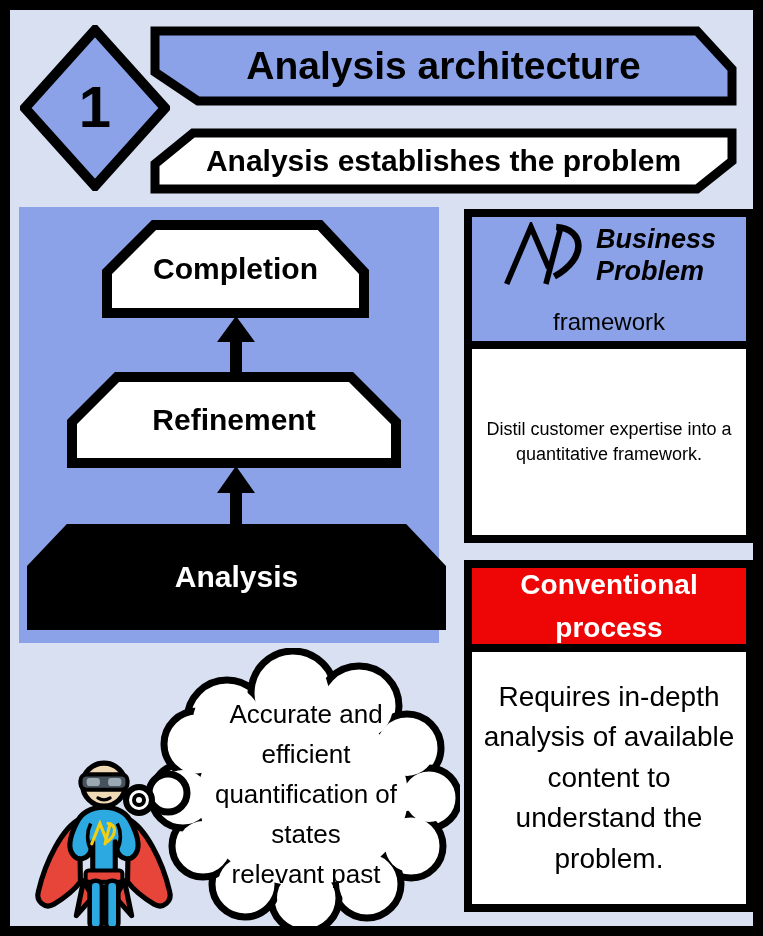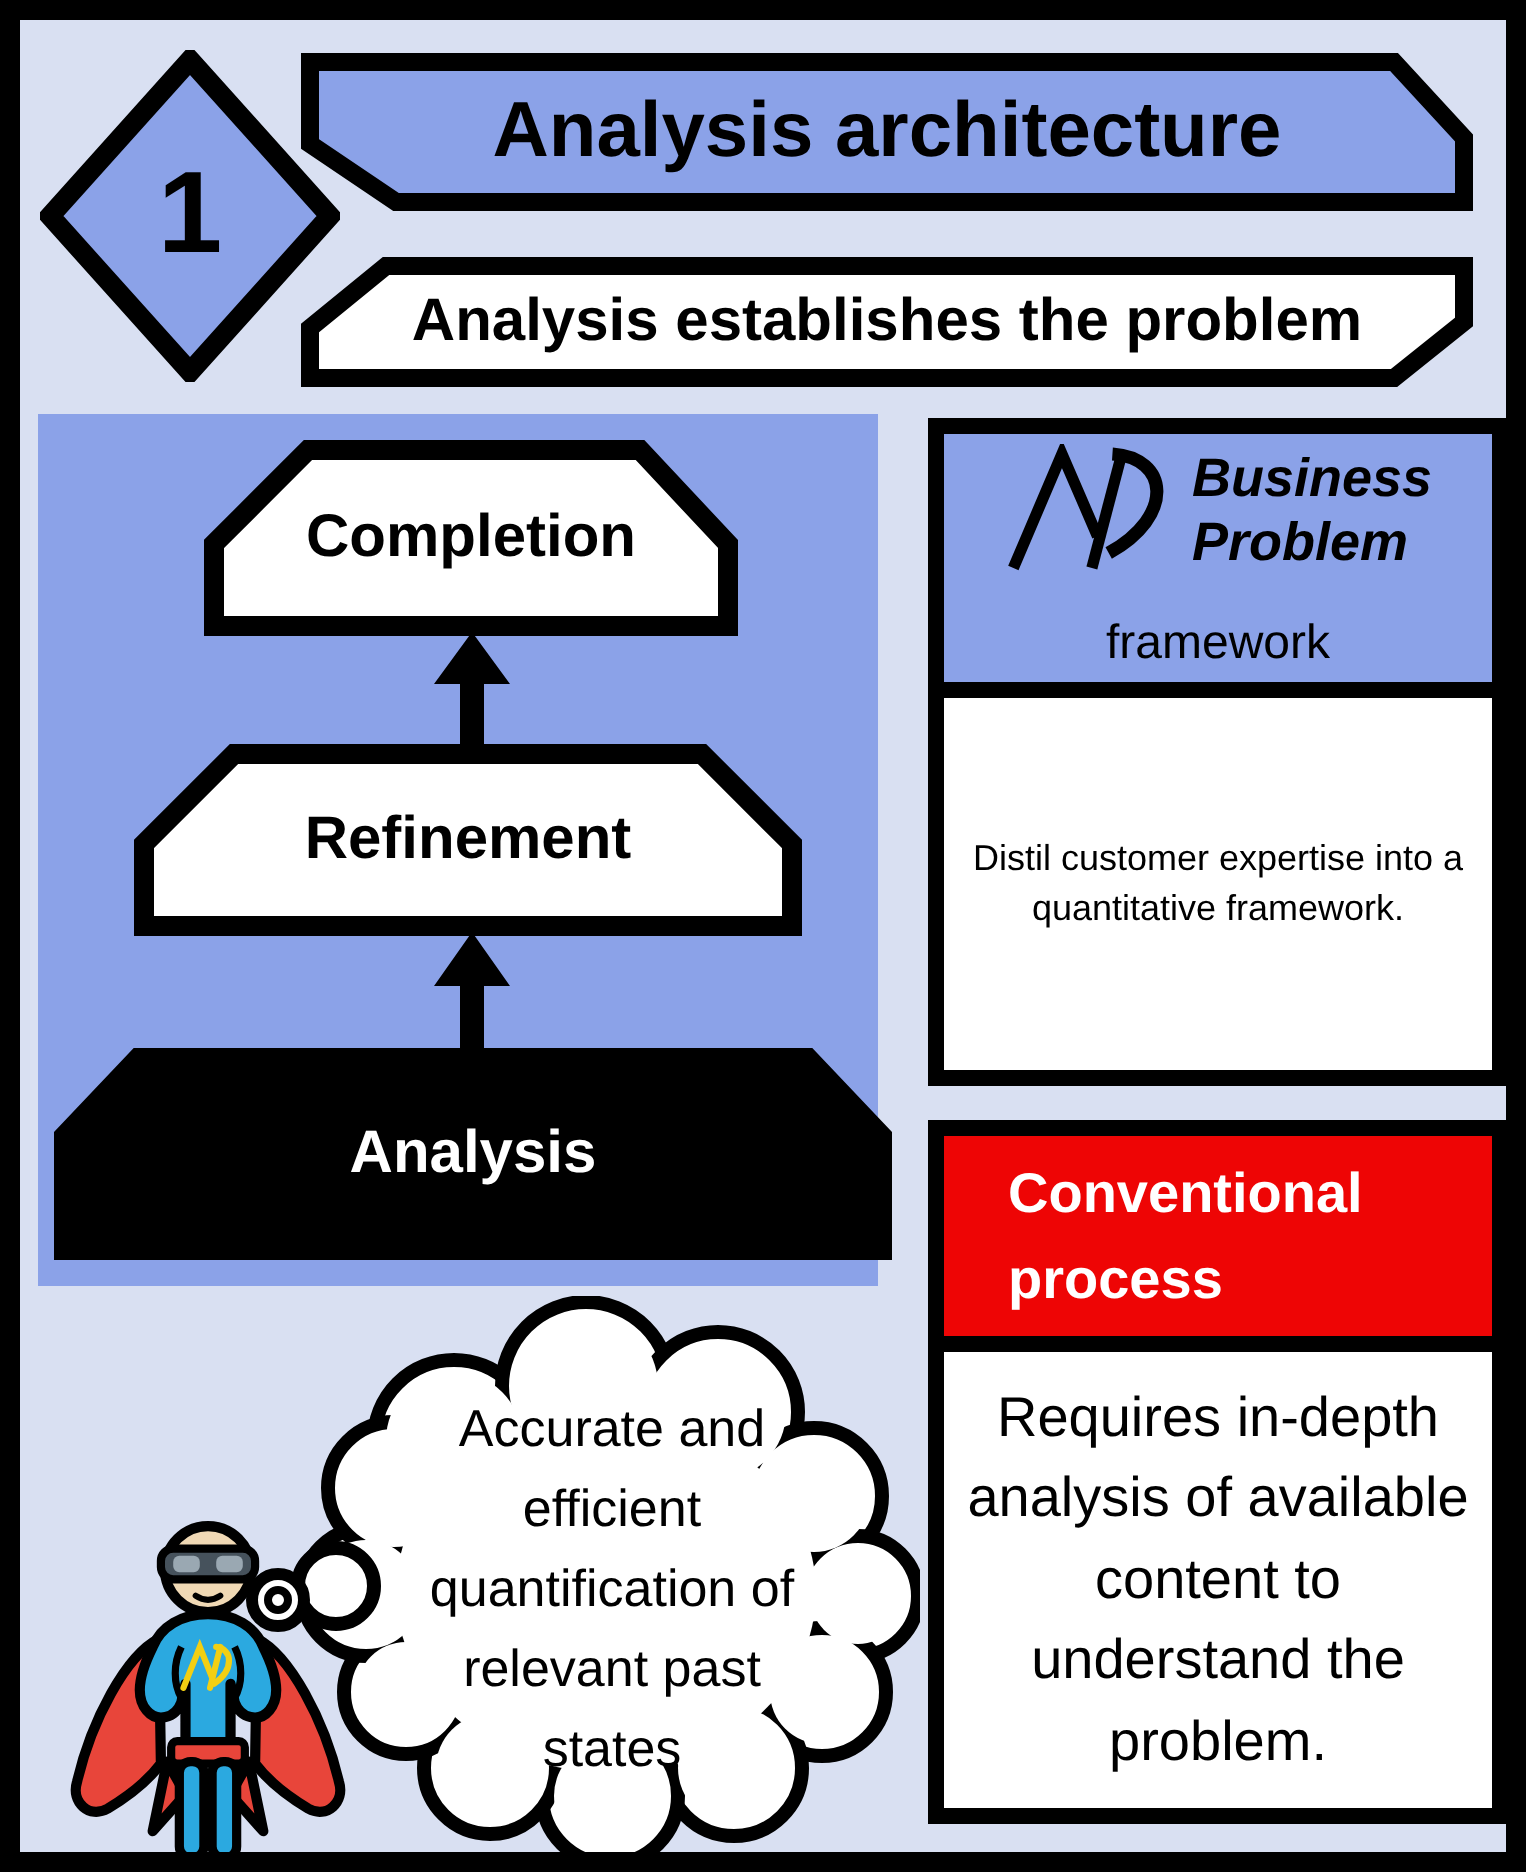--- a/index.html
+++ b/index.html
@@ -40,22 +40,22 @@
   .up-arrow{position:absolute;width:38px}
   .up-arrow.a1{left:198px;top:109px;height:58px}
   .up-arrow.a2{left:198px;top:259px;height:60px}
 
   
   .info-box{background:var(--black);padding:8px;display:flex;flex-direction:column;gap:8px}
   .info-box.framework{left:464px;top:209px;width:290px;height:334px}
   .info-box.conventional{left:464px;top:560px;width:290px;height:352px}
   .info-header{flex:0 0 auto;display:flex;align-items:center;justify-content:center}
   .info-header.blue{height:124px;background:var(--blue);flex-direction:column;padding:4px 6px}
-  .info-header.red{height:100px;background:var(--red);color:#fff;font-weight:bold;font-size:28px;
-    text-align:left;line-height:1.55}
+  .info-header.red{height:76px;background:var(--red);color:#fff;font-weight:bold;font-size:28px;
+    text-align:center;line-height:1.55}
   .brand-row{display:flex;align-items:center;justify-content:center;gap:8px}
   .brand-text{font-weight:bold;font-style:italic;font-size:27px;line-height:1.2;text-align:left;color:#000}
   .brand-sub{font-size:24px;color:#000;margin-top:20px}
   .info-body{flex:1 1 auto;background:#fff;display:flex;align-items:center;justify-content:center;
     text-align:center;font-size:18px;color:#000;padding:4px 8px;line-height:1.4}
   .info-body.italic{font-size:28px;line-height:1.45}
 
   
   .cloud{left:145px;top:648px;width:315px;height:285px;z-index:10}
   .bubble-text{left:178px;top:694px;width:256px;z-index:12;text-align:center;
@@ -183,22 +183,22 @@
   <svg class="abs trail" viewBox="0 0 80 58">
     <circle cx="50" cy="23" r="19" fill="#ffffff" stroke="var(--black)" stroke-width="7"></circle>
     <circle cx="21" cy="30" r="13" fill="#ffffff" stroke="var(--black)" stroke-width="6"></circle>
     <circle cx="21" cy="30" r="5" fill="#ffffff" stroke="var(--black)" stroke-width="4"></circle>
   </svg>
 
   <div class="abs bubble-text">
     <div>Accurate and</div>
     <div>efficient</div>
     <div>quantification of</div>
+    <div>states</div>
     <div>relevant past</div>
-    <div>states</div>
   </div>
 
   <svg class="abs character" viewBox="0 0 140 170">
 
     <g fill="var(--cape-red)" stroke="var(--black)" stroke-width="5" stroke-linejoin="round">
       <path d="M46,58 C30,66 13,98 6,128 C3,138 12,146 21,141 C31,135 41,127 47,119 Z"></path>
       <path d="M94,58 C110,66 127,98 134,128 C137,138 128,146 119,141 C109,135 99,127 93,119 Z"></path>
       <path d="M50,118 L43,152 L59,134 Z"></path>
       <path d="M90,118 L97,152 L81,134 Z"></path>
     </g>

